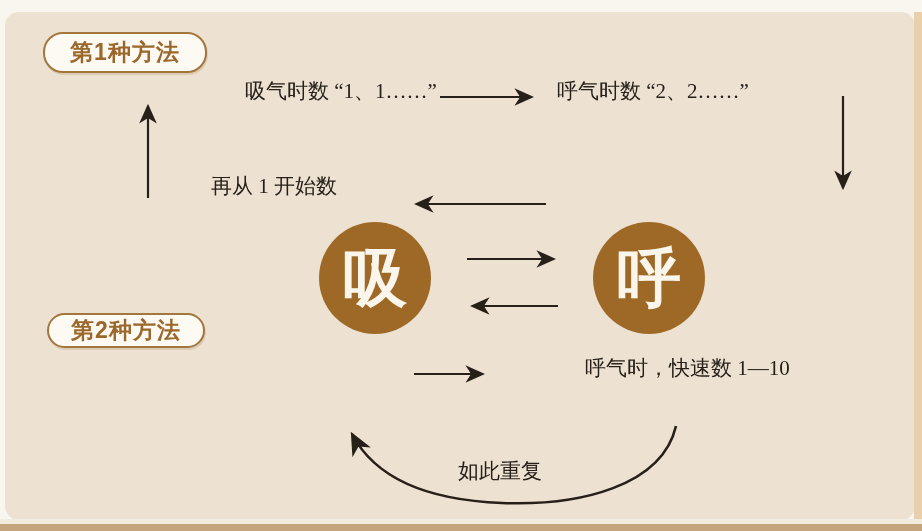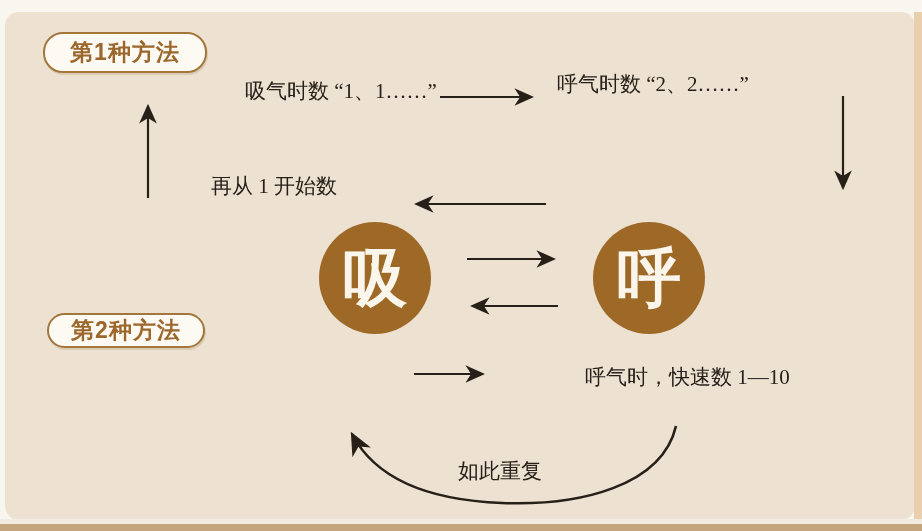--- a/index.html
+++ b/index.html
@@ -43,25 +43,25 @@
   }
   .label-method1 { left: 43px; top: 32px; width: 164px; height: 41px; }
   .label-method2 { left: 47px; top: 313px; width: 158px; height: 35px; }
   .flow-text {
     position: absolute;
     font-size: 21px; line-height: 1.2;
     color: var(--ink, #262019);
     white-space: nowrap;
   }
   .t-m1-inhale  { left: 203px; top: 79px; padding-left: 42px; }
-  .t-m1-exhale  { left: 557px; top: 72px; text-align: right; }
+  .t-m1-exhale  { left: 557px; top: 79px; text-align: right; }
   .t-m1-restart { left: 203px; top: 174px; margin-left: 8px; }
   .t-m1-countto { left: 557px; top: 174px; }
   .t-m2-inhale  { left: 200px; top: 370px; }
-  .t-m2-exhale  { left: 557px; top: 365px; padding-left: 28px; }
+  .t-m2-exhale  { left: 557px; top: 356px; padding-left: 28px; }
   .t-repeat     { left: 458px; top: 459px; }
   .circle {
     position: absolute; width: 112px; height: 112px;
     border-radius: 50%;
     background: var(--circle_fill, #9e6927);
     display: flex; align-items: center; justify-content: center;
     color: var(--circle_text, #fbf6ec);
     font-weight: bold; font-size: 64px;
     font-family: "Liberation Serif", "DejaVu Serif", serif;
   }

